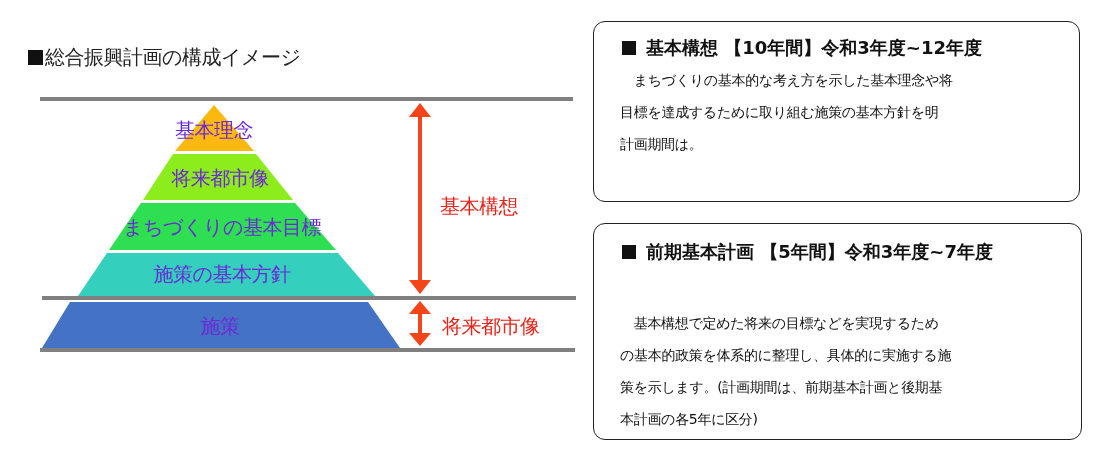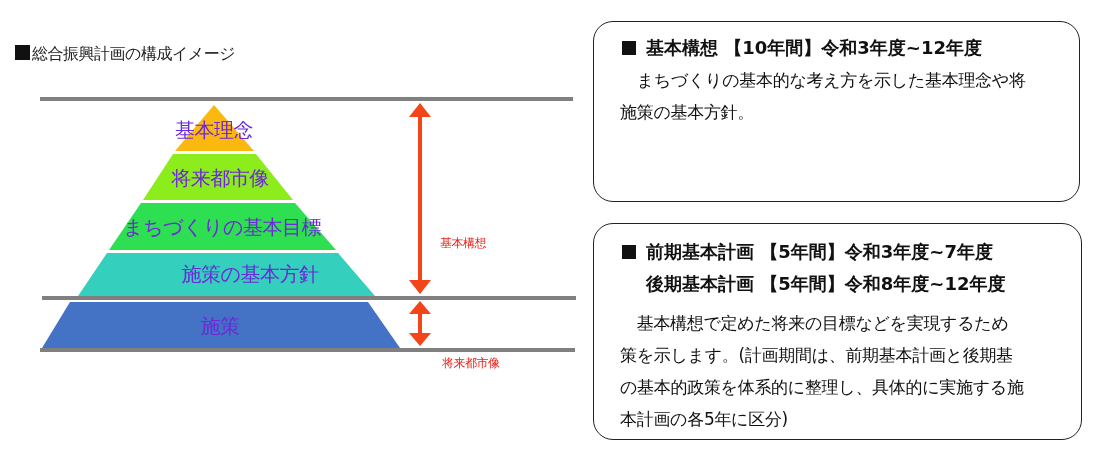--- a/index.html
+++ b/index.html
@@ -1,26 +1,26 @@
 <!DOCTYPE html>
 <html><head>
 <meta charset="utf-8">
 <style>
   html, body { margin: 0; padding: 0; background: #ffffff; }
   body { width: 1104px; height: 459px; position: relative; overflow: hidden;
          font-family: "DejaVu Sans", "Liberation Sans", sans-serif; color: #111; }
-  .title { position: absolute; left: 3px; top: 44px; font-size: 16px; color: #222; letter-spacing: -0.5px; white-space: nowrap; padding-left: 12px; }
+  .title { position: absolute; left: 16px; top: 44px; font-size: 20px; color: #222; letter-spacing: -0.5px; white-space: nowrap; padding-left: 12px; }
   .title .sq { display: inline-block; width: 15px; height: 15px; background: #111; margin-right: 2px; vertical-align: -1px; }
   svg.diagram { position: absolute; left: 0; top: 0; }
   .layer-label { position: absolute; font-size: 20px; color: #6d28d9; white-space: nowrap; transform: translateX(-50%); letter-spacing: -0.5px; }
-  .side-label { position: absolute; font-size: 12px; color: #e8241b; white-space: nowrap; letter-spacing: -0.5px; margin-top: 42px; }
-  .box { position: absolute; border: 1.8px solid #222; border-radius: 20px; background: #fff; box-sizing: border-box; }
+  .side-label { position: absolute; font-size: 20px; color: #e8241b; white-space: nowrap; letter-spacing: -0.5px; }
+  .box { position: absolute; border: 1.8px solid #222; border-radius: 12px; background: #fff; box-sizing: border-box; }
   .box .head { position: absolute; left: 28px; font-size: 18px; font-weight: bold; white-space: nowrap; letter-spacing: 0px; }
   .box .head .sq { display: inline-block; width: 14px; height: 14px; background: #111; margin-right: 10px; vertical-align: -1px; }
-  .box .body { position: absolute; left: 26px; font-size: 17px; line-height: 32px; white-space: nowrap; color: #111; letter-spacing: -0.3px; }
+  .box .body { position: absolute; left: 26px; font-size: 14px; line-height: 32px; white-space: nowrap; color: #111; letter-spacing: -0.3px; }
 </style>
 </head>
 <body>
 
 <div class="title"><span class="sq"></span><span>総合振興計画の構成イメージ</span></div>
 
 <svg class="diagram" width="600" height="459" viewBox="0 0 600 459">
 
   <rect x="40" y="97" width="533" height="4" fill="#808080"></rect>
   <rect x="42" y="296" width="534" height="4" fill="#808080"></rect>
@@ -41,36 +41,36 @@
   <g>
     <rect x="418" y="312" width="4" height="24" fill="#f44419"></rect>
     <polygon points="420,301 431,314 409,314" fill="#f44419"></polygon>
     <polygon points="420,346 431,333 409,333" fill="#f44419"></polygon>
   </g>
 </svg>
 
 <div class="layer-label" style="left:214px; top:117px;">基本理念</div>
 <div class="layer-label" style="left:220px; top:165px;text-align:right;">将来都市像</div>
 <div class="layer-label" style="left:222px; top:214px;">まちづくりの基本目標</div>
-<div class="layer-label" style="left:222px; top:261px;margin-left:28px;">施策の基本方針</div>
+<div class="layer-label" style="left:222px; top:261px;">施策の基本方針</div>
 <div class="layer-label" style="left:220px; top:313px;">施策</div>
 
 <div class="side-label" style="left:440px; top:193px;">基本構想</div>
 <div class="side-label" style="left:442px; top:313px;">将来都市像</div>
 
 <div class="box" style="left:593px; top:21px; width:487px; height:181px;">
   <div class="head" style="top:14px;"><span class="sq"></span><span>基本構想 【10年間】令和3年度~12年度</span></div>
   <div class="body" style="top:42px;">
     <div>　まちづくりの基本的な考え方を示した基本理念や将</div>
-    <div>施策の基本方針。</div>
+    <div>目標を達成するために取り組む施策の基本方針を明</div>
+    <div>計画期間は。</div>
   </div>
 </div>
 
 <div class="box" style="left:593px; top:223px; width:489px; height:217px;">
   <div class="head" style="top:16px;"><span class="sq"></span><span>前期基本計画 【5年間】令和3年度~7年度</span></div>
-  <div class="head" style="top:48px; left:52px;">後期基本計画 【5年間】令和8年度~12年度</div>
   <div class="body" style="top:75px;margin-top:8px;">
     <div>　基本構想で定めた将来の目標などを実現するため</div>
+    <div>の基本的政策を体系的に整理し、具体的に実施する施</div>
     <div>策を示します。(計画期間は、前期基本計画と後期基</div>
-    <div>の基本的政策を体系的に整理し、具体的に実施する施</div>
     <div>本計画の各5年に区分)</div>
   </div>
 </div>
 
 </body></html>

